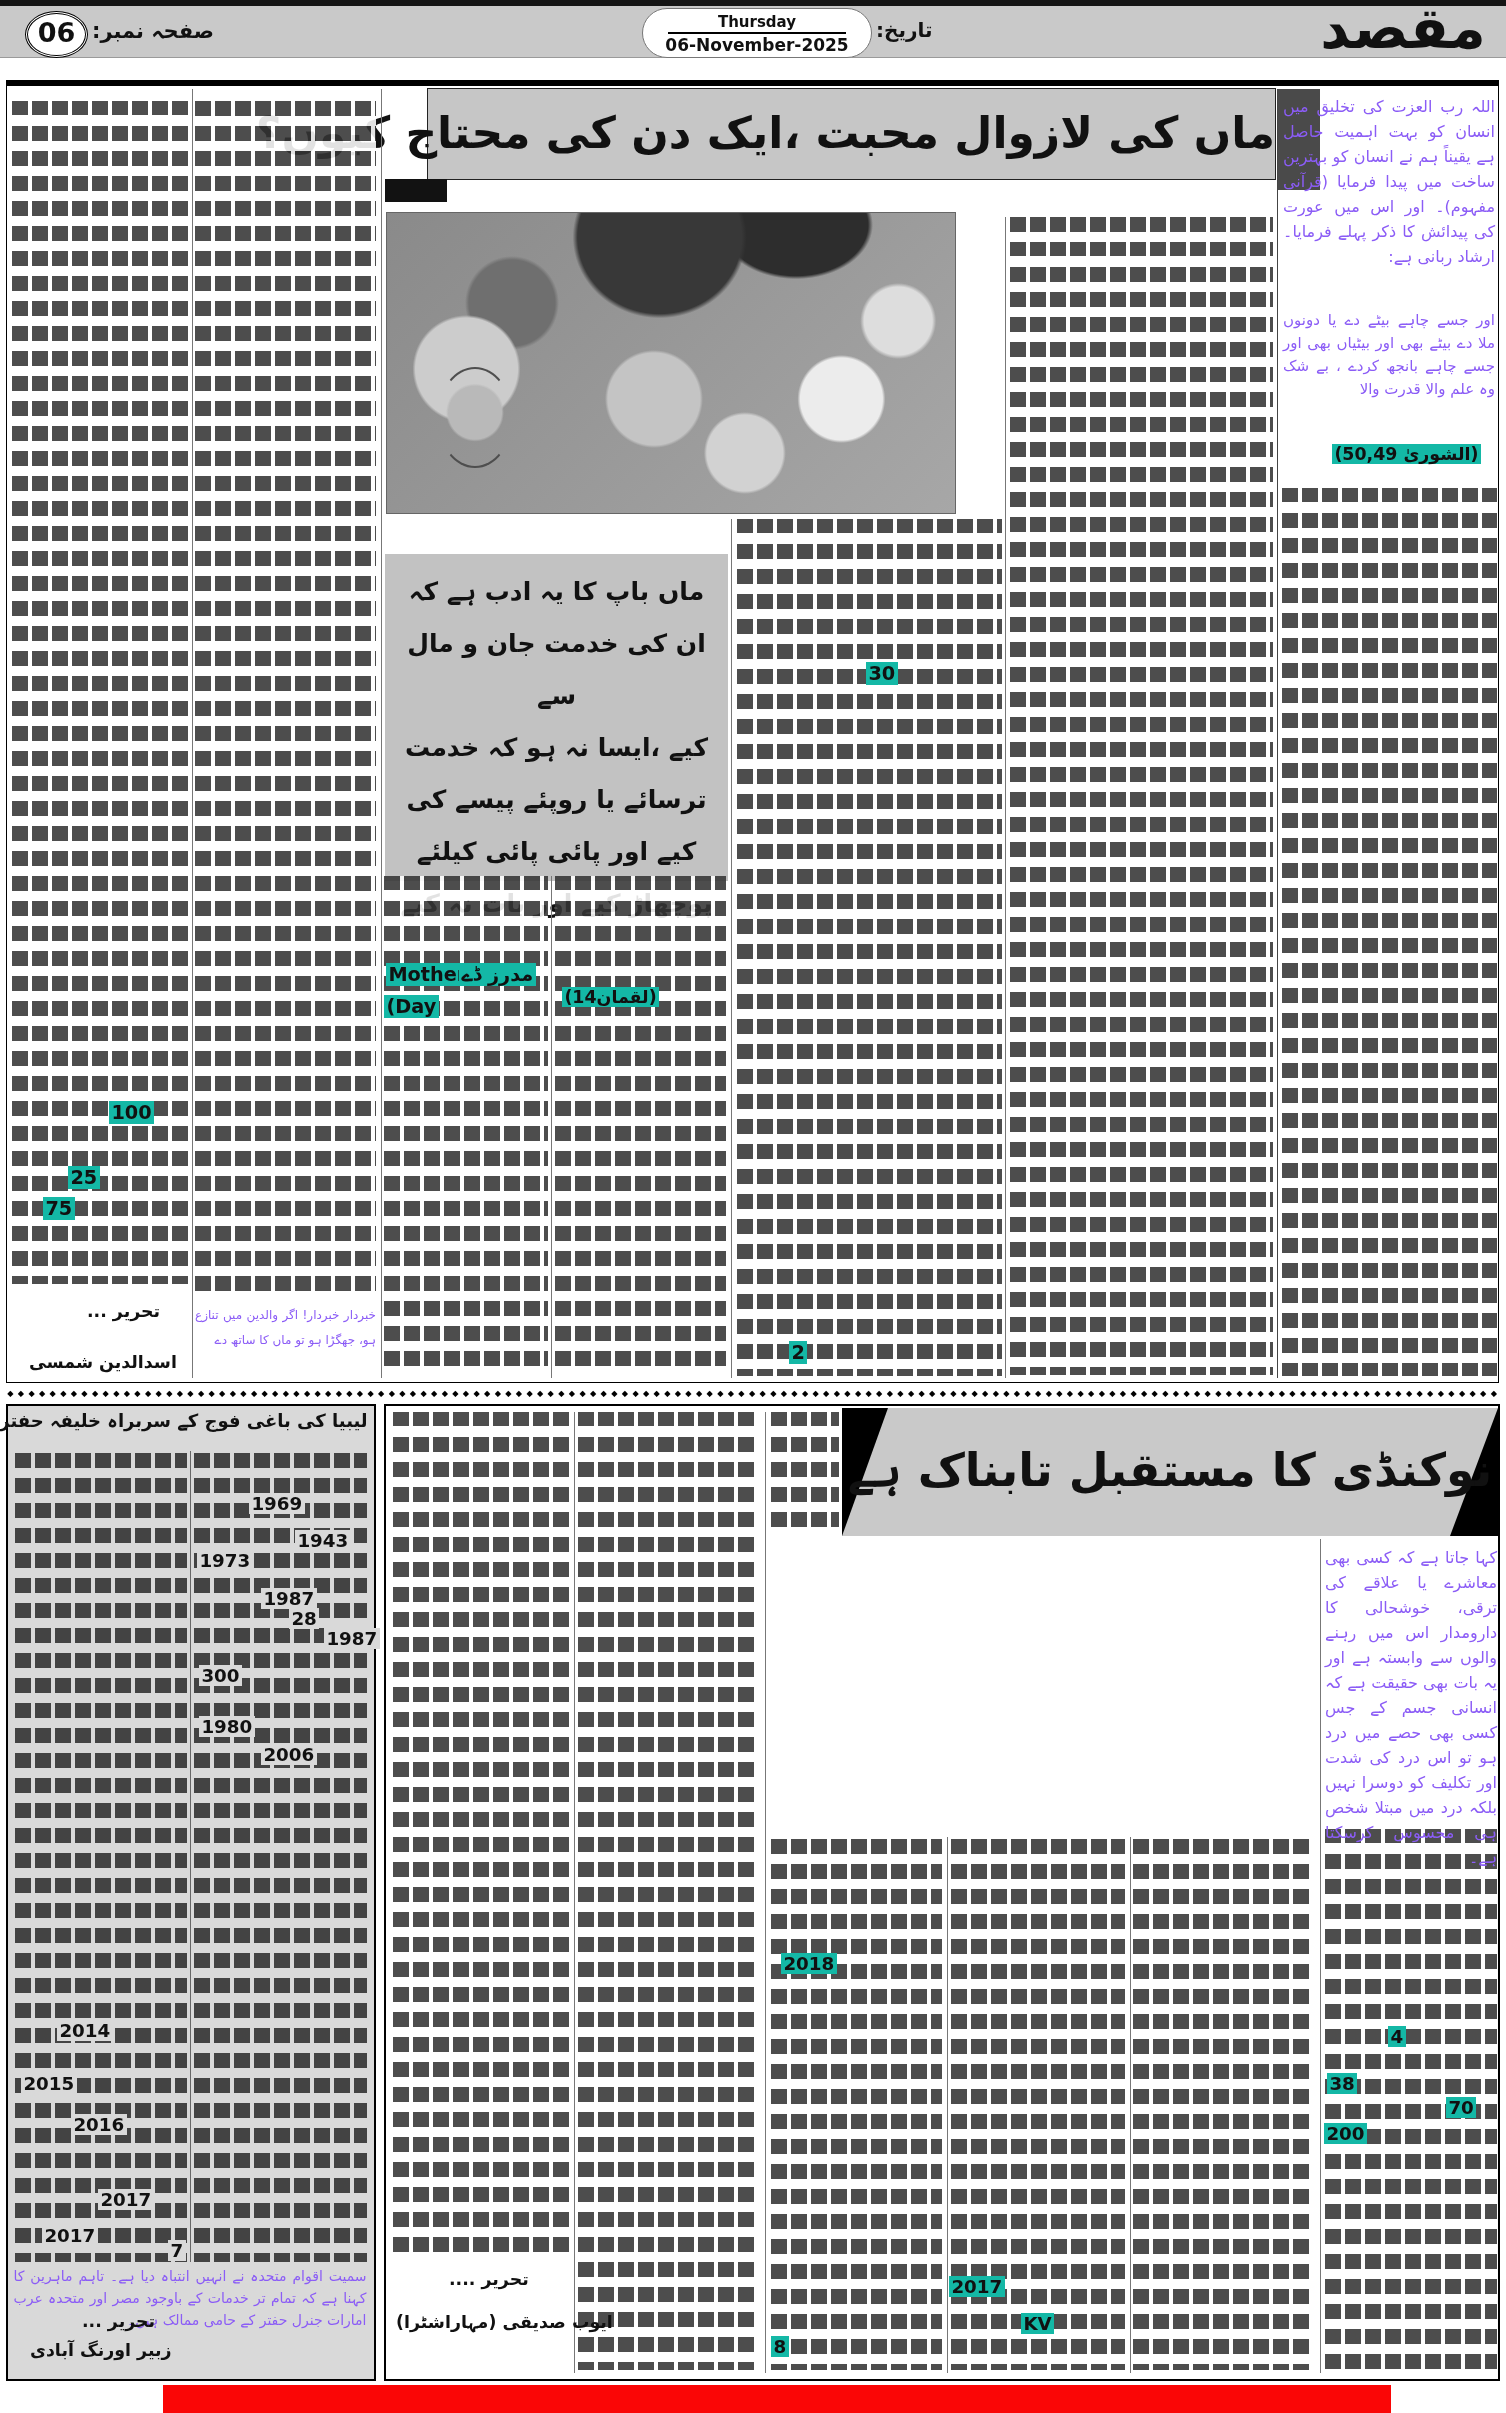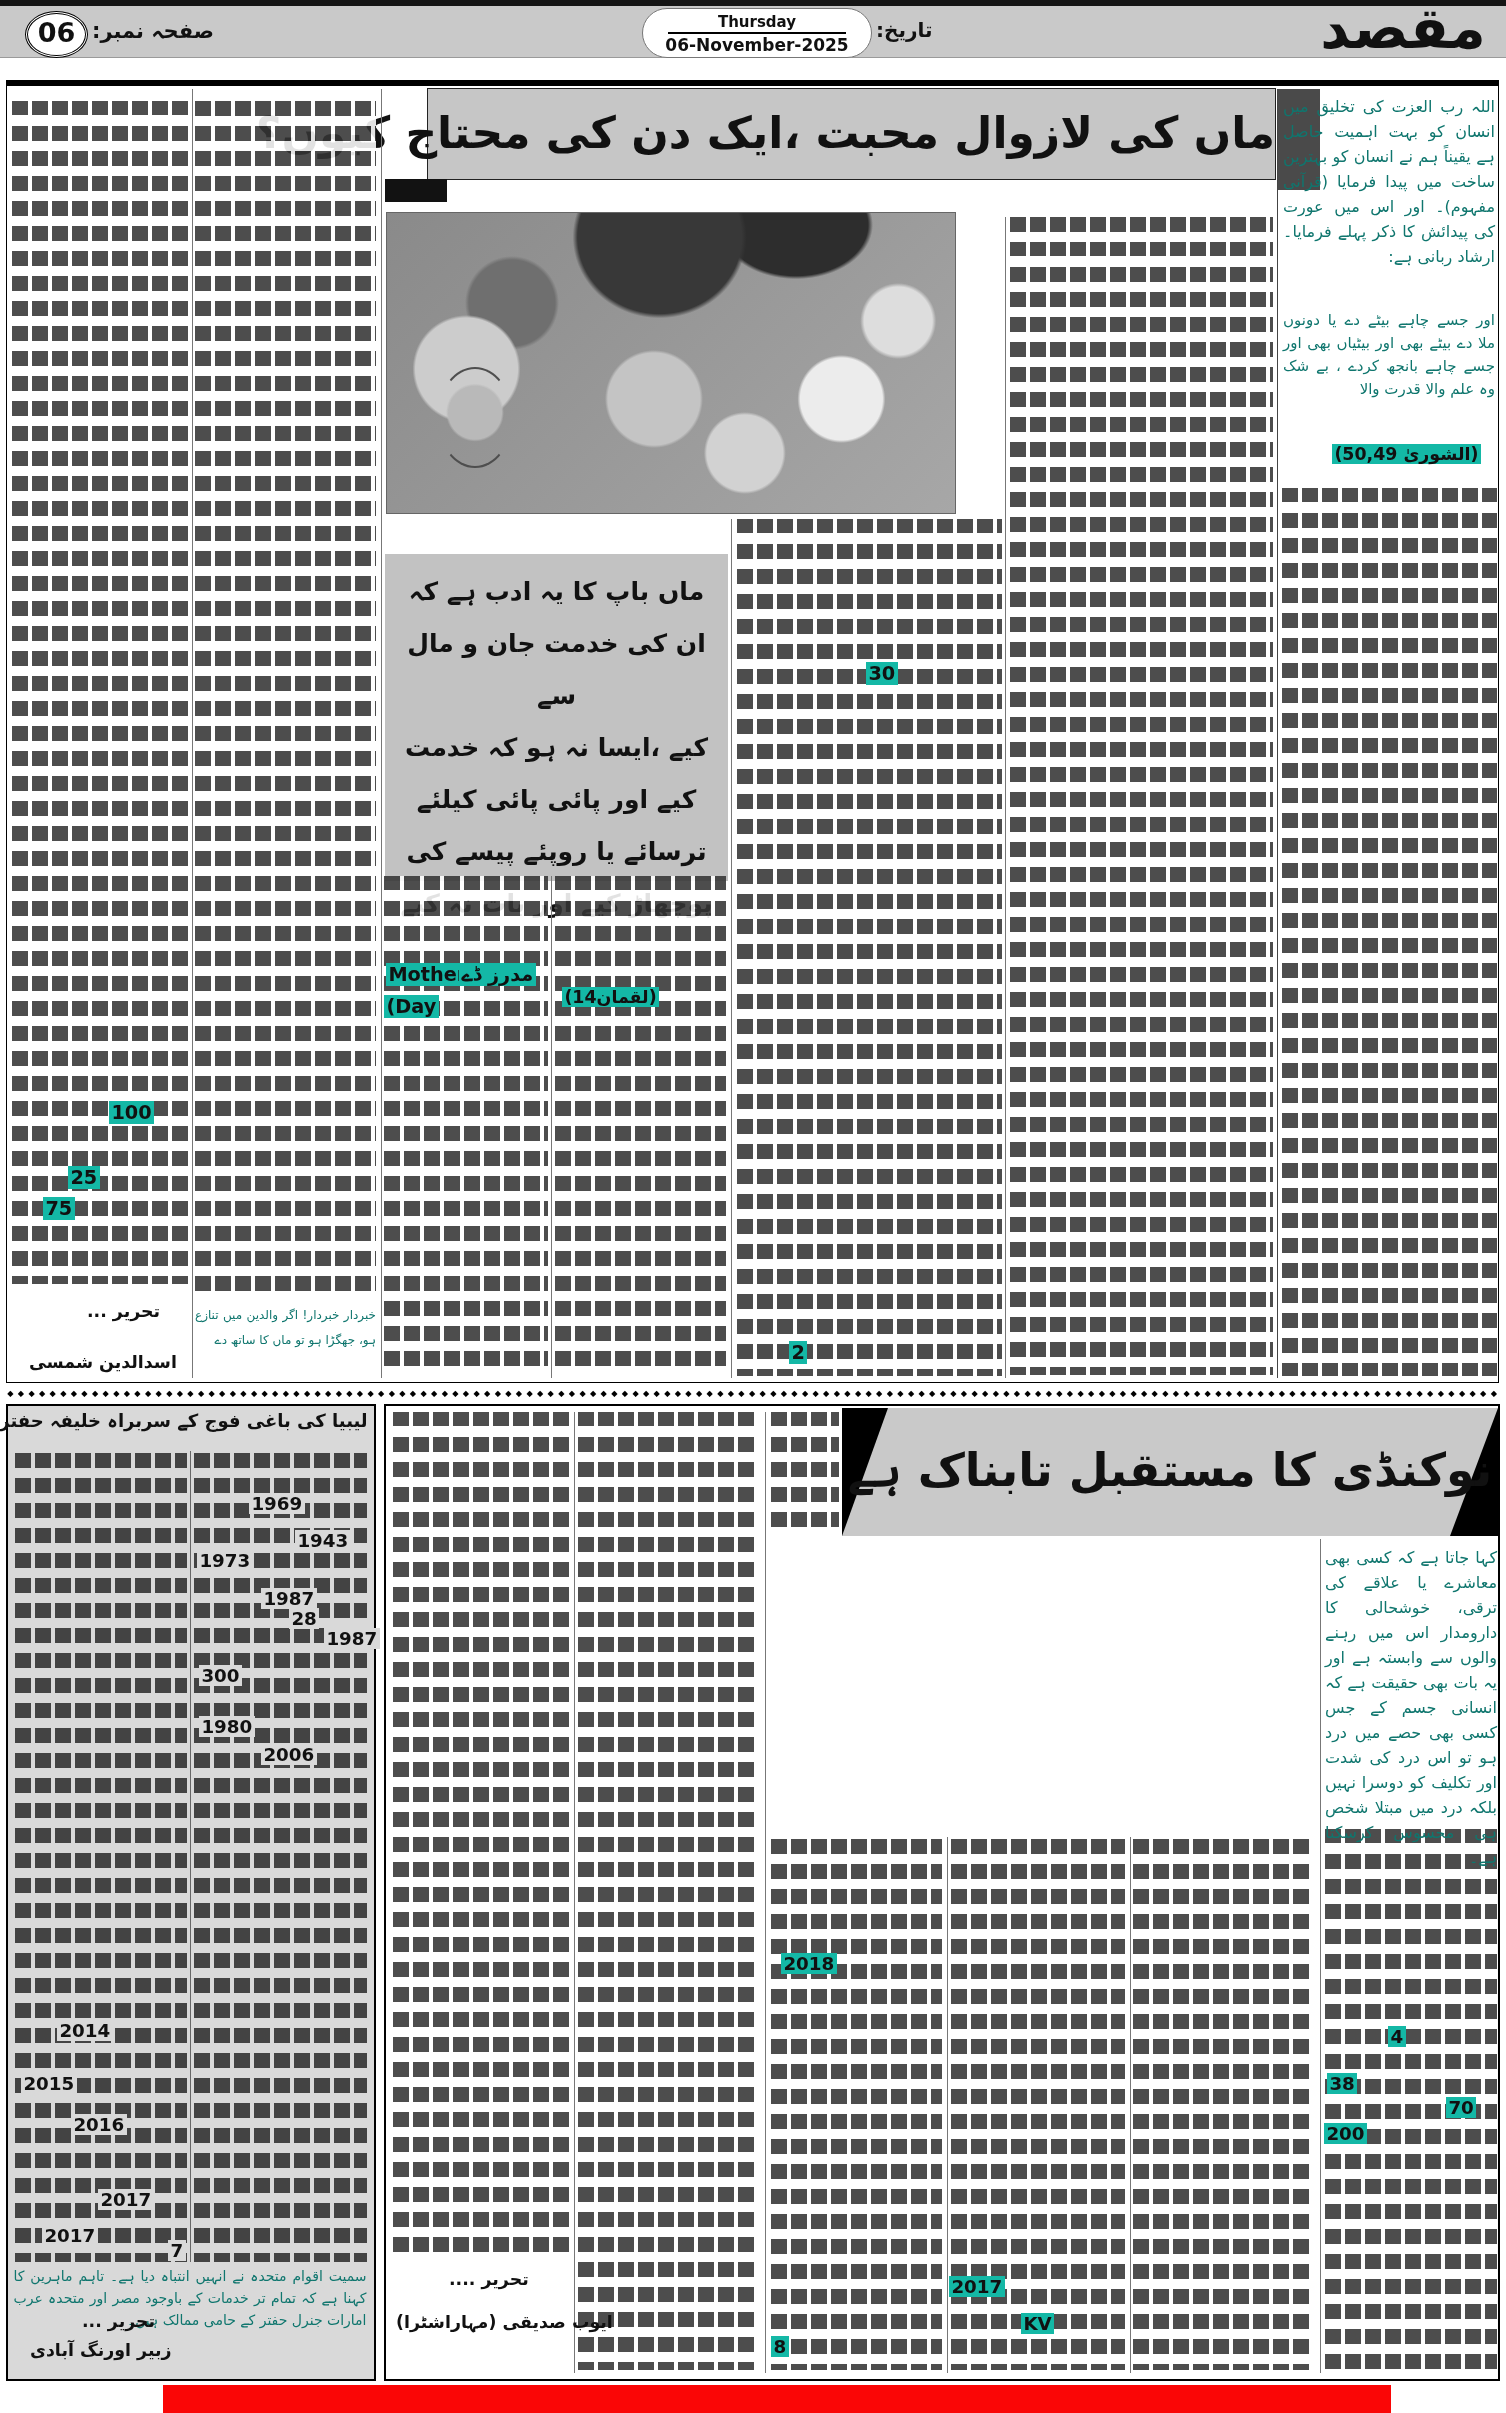--- a/index.html
+++ b/index.html
@@ -46,21 +46,21 @@
   
   .txt{background-image:
         repeating-linear-gradient(90deg, rgba(255,255,255,0) 0 16.4px, #ffffff 16.4px 20px),
         repeating-linear-gradient(180deg, #353535 0 14.5px, #ffffff 14.5px 25px);
        opacity:.88;}
   .txtg{background-image:
         repeating-linear-gradient(90deg, rgba(255,255,255,0) 0 16.4px, #d9d9d9 16.4px 20px),
         repeating-linear-gradient(180deg, #333333 0 14.5px, #d9d9d9 14.5px 25px);
        opacity:.9;}
   .vrule{width:1px;background:#777;}
-  .lead{direction:rtl;text-align:justify;font-size:16px;line-height:25px;color:#0f766e;}
+  .lead{direction:rtl;text-align:justify;font-size:16px;line-height:25px;color:#8b5cf6;}
   .frag{font-weight:bold;background:#14b8a6;padding:0 2.4px;white-space:nowrap;font-size:19.3px;z-index:5;}
   .fragg{font-weight:bold;background:#d9d9d9;padding:0 2.4px;white-space:nowrap;font-size:18.3px;z-index:5;}
   .byl{font-weight:bold;font-size:17.4px;direction:rtl;white-space:nowrap;}
   
   #diamonds{left:7.2px;top:1386px;width:1492px;height:15.4px;overflow:hidden;font-size:8.2px;
             letter-spacing:4.3px;color:#000;line-height:15.4px;}
   
   #a2box{left:5.8px;top:1404px;width:366px;height:973px;border:2.4px solid #000;background:#d9d9d9;}
   #a2head{left:10.6px;top:1410px;width:357px;text-align:center;font-size:18px;font-weight:bold;
           direction:rtl;white-space:nowrap;}
@@ -110,22 +110,22 @@
   <div class="abs" id="a1hbox">ماں کی لازوال محبت ،ایک دن کی محتاج کیوں؟</div>
   <div class="abs" id="ornament"></div>
 
   <div class="abs" id="rose"></div>
   <div class="abs" id="roseface"></div>
 
   <div class="abs" id="pq">
     <div>ماں باپ کا یہ ادب ہے کہ</div>
     <div>ان کی خدمت جان و مال سے</div>
     <div>کیے ،ایسا نہ ہو کہ خدمت</div>
+    <div>ترسائے یا روپئے پیسے کی</div>
     <div>کیے اور پائی پائی کیلئے</div>
-    <div>ترسائے یا روپئے پیسے کی</div>
     <div>پوچھاڑ کیے اور بات نہ کیے</div>
   </div>
 
   <div class="abs vrule" style="left:192px;top:89px;height:1289px;"></div>
   <div class="abs vrule" style="left:381px;top:89px;height:1289px;"></div>
   <div class="abs vrule" style="left:551px;top:876px;height:502px;"></div>
   <div class="abs vrule" style="left:731px;top:519px;height:859px;"></div>
   <div class="abs vrule" style="left:1005px;top:217px;height:1161px;"></div>
   <div class="abs vrule" style="left:1277px;top:89px;height:1289px;background:#444;width:1.4px;"></div>
 

